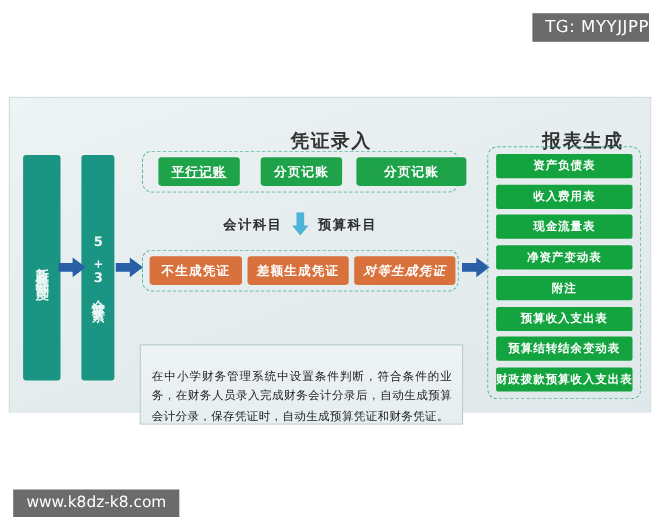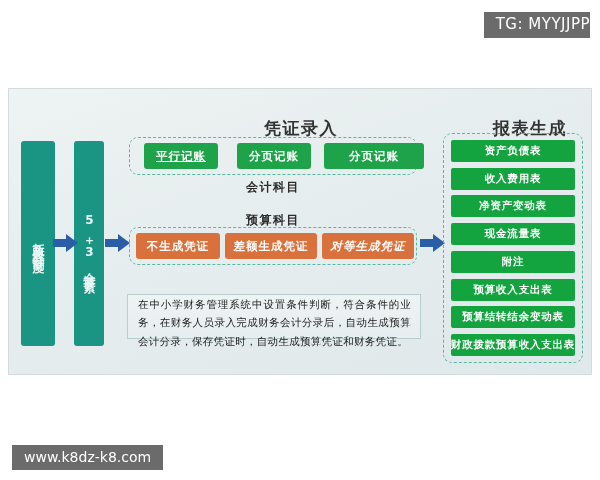--- a/index.html
+++ b/index.html
@@ -167,41 +167,40 @@
   .subjects {
     position: absolute;
     left: 120px;
     top: 99px;
     width: 288px;
     height: 32px;
     display: flex;
     align-items: center;
     justify-content: center;
     gap: 8px;
-    flex-direction: column;
   }
   .subject-label {
     font-size: 12px;
     font-weight: bold;
     color: #2c2c2c;
     letter-spacing: 1.5px;
     white-space: nowrap;
   }
 
   
   .desc-box {
     position: absolute;
     left: 118px;
-    top: 205px;
+    top: 224px;
     width: 294px;
-    height: 45px;
+    height: 73px;
     border: 1px solid #b9ccd0;
     background: linear-gradient(180deg, #eef3f4 0%, #e7eef0 100%);
     box-sizing: border-box;
-    padding: 0 9px 6px 10px;
+    padding: 19px 9px 6px 10px;
     font-size: 10.5px;
     line-height: 1.75;
     color: #222222;
     letter-spacing: 0.3px;
     text-align: justify;
   }
 
   
   #group-reports {
     position: absolute;
@@ -282,22 +281,22 @@
   <div class="pill pill-orange" id="pill-diff-voucher">差额生成凭证</div>
   <div class="pill pill-orange" id="pill-equal-voucher">对等生成凭证</div>
 
   <div class="desc-box">在中小学财务管理系统中设置条件判断，符合条件的业务，在财务人员录入完成财务会计分录后，自动生成预算会计分录，保存凭证时，自动生成预算凭证和财务凭证。</div>
 
   <div class="section-title" id="title-report">报表生成</div>
 
   <div id="group-reports">
     <div class="report-item">资产负债表</div>
     <div class="report-item">收入费用表</div>
+    <div class="report-item">现金流量表</div>
     <div class="report-item">净资产变动表</div>
-    <div class="report-item">现金流量表</div>
     <div class="report-item">附注</div>
     <div class="report-item">预算收入支出表</div>
     <div class="report-item">预算结转结余变动表</div>
     <div class="report-item">财政拨款预算收入支出表</div>
   </div>
 
 </div>
 
 <div class="watermark">www.k8dz-k8.com</div>
 

